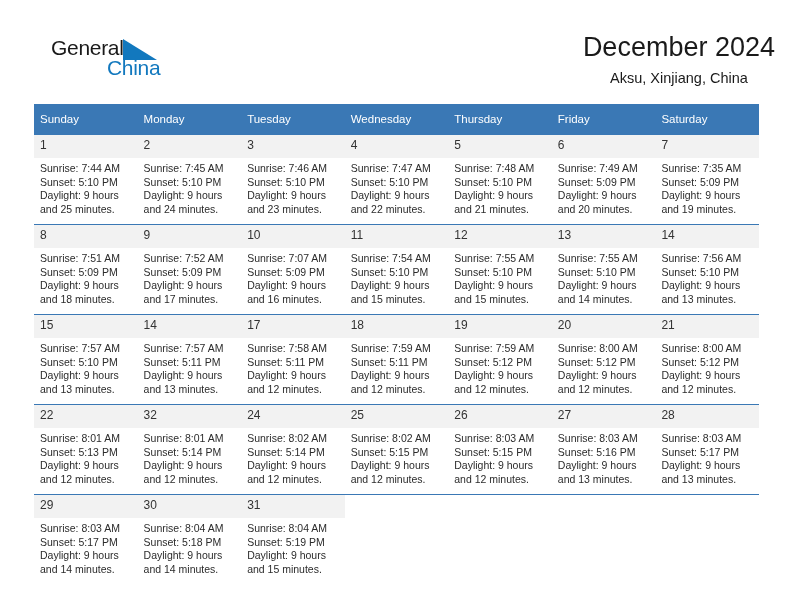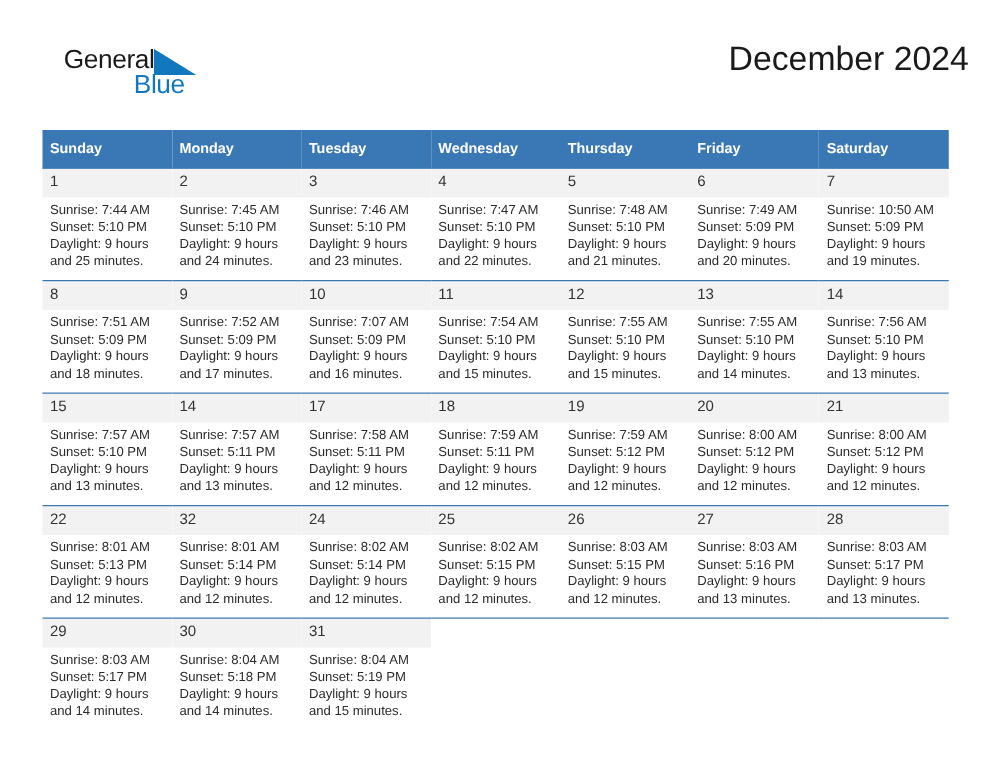--- a/index.html
+++ b/index.html
@@ -89,21 +89,21 @@
     left: 34px;
     top: 104px;
     width: 725px;
     border-collapse: collapse;
     table-layout: fixed;
   }
   .calendar th {
     background: #3a78b5;
     color: #ffffff;
     font-size: 11.5px;
-    font-weight: bold;
+    font-weight: normal;
     text-align: left;
     padding: 5px 0 5px 6px;
     height: 20px;
     border: none;
   }
   .calendar td {
     width: 103.57px;
     vertical-align: top;
     padding: 0;
     border: none;
@@ -144,25 +144,26 @@
 
   <div class="header">
 
     <div class="brand">
       <span class="brand-general">General</span>
       <span class="brand-mark">
         <svg width="36" height="22" viewBox="0 0 36 22" xmlns="http://www.w3.org/2000/svg">
           <polygon points="0,0 34,21 0,21" fill="#1278be"></polygon>
         </svg>
       </span>
-      <span class="brand-blue">Blue</span>
+      <span class="brand-blue">China</span>
     </div>
 
     <div class="title-block">
       <div class="cal-title">December 2024</div>
+      <div class="cal-subtitle">Aksu, Xinjiang, China</div>
     </div>
 
   </div>
 
   <table class="calendar">
     <thead>
       <tr>
         <th>Sunday</th>
         <th>Monday</th>
         <th>Tuesday</th>
@@ -224,21 +225,21 @@
             <div class="details">
               <div>Sunrise: 7:49 AM</div>
               <div>Sunset: 5:09 PM</div>
               <div>Daylight: 9 hours</div>
               <div>and 20 minutes.</div>
             </div>
           </td>
           <td>
             <span class="daynum">7</span>
             <div class="details">
-              <div>Sunrise: 10:50 AM</div>
+              <div>Sunrise: 7:35 AM</div>
               <div>Sunset: 5:09 PM</div>
               <div>Daylight: 9 hours</div>
               <div>and 19 minutes.</div>
             </div>
           </td>
         </tr>
         <tr class="week-row">
           <td>
             <span class="daynum">8</span>
             <div class="details">

